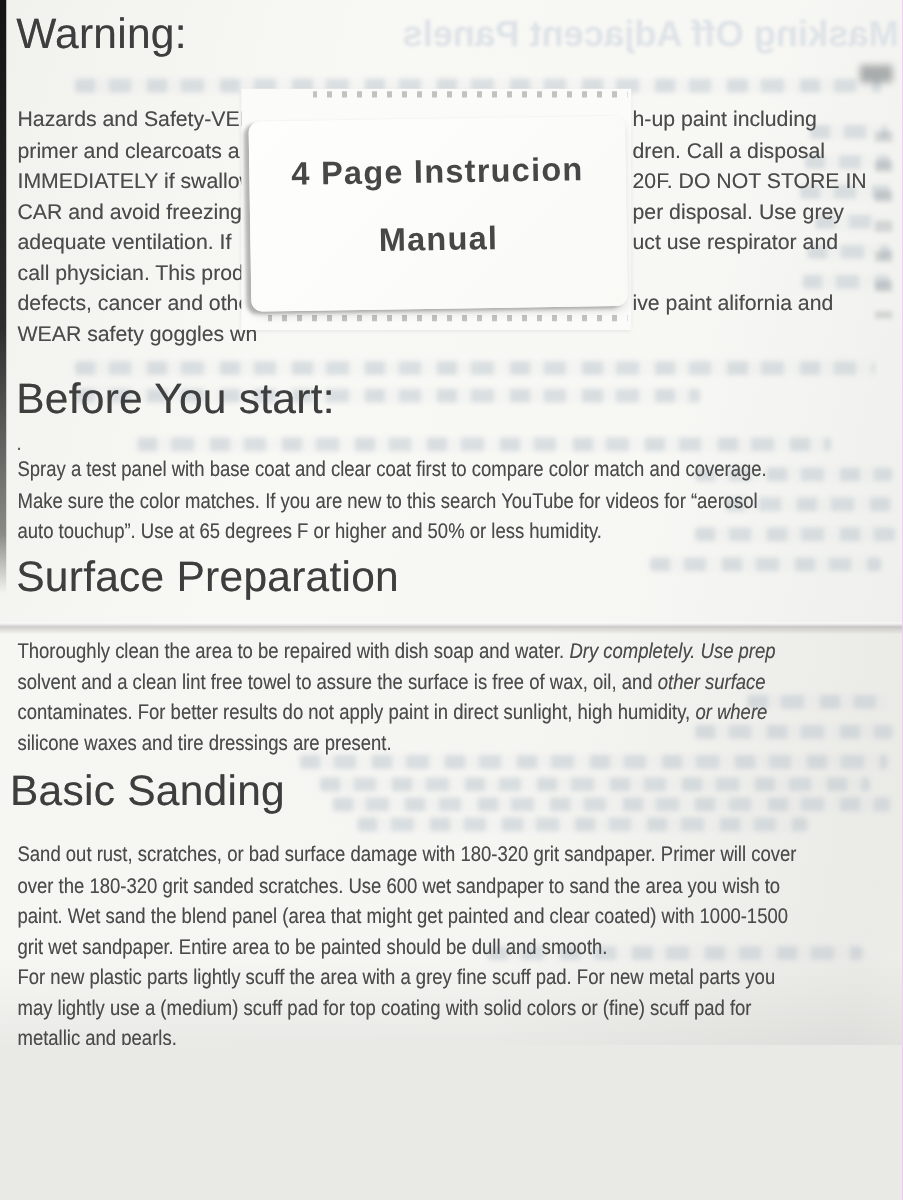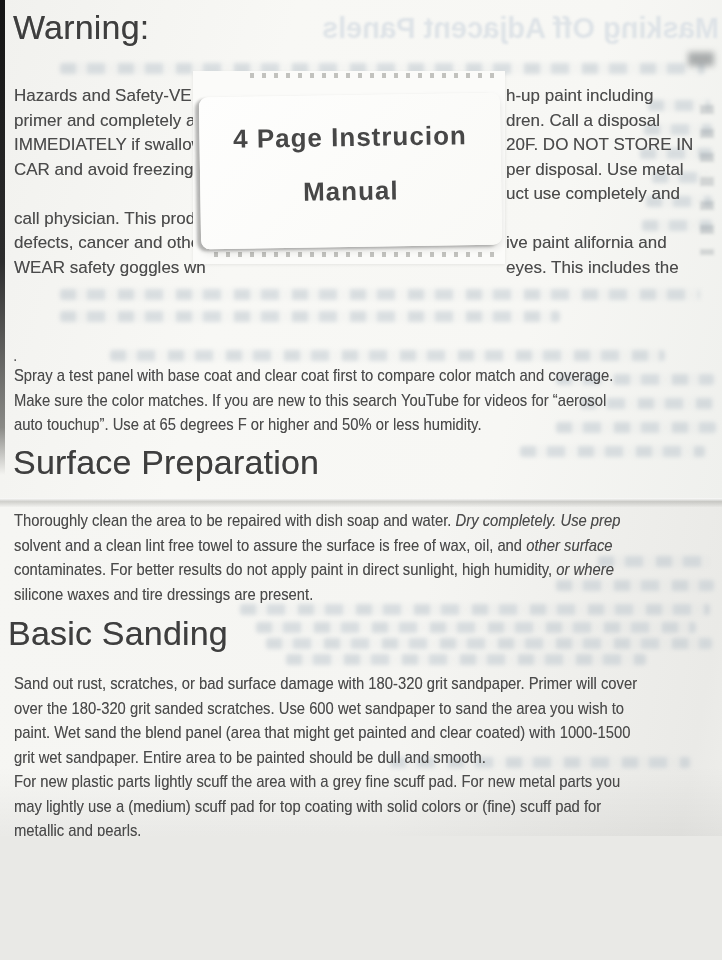--- a/index.html
+++ b/index.html
@@ -89,37 +89,38 @@
   <div class="gbar" style="left:266px;top:638px;width:446px;"></div>
   <div class="gbar" style="left:286px;top:654px;width:360px;"></div>
   <div class="gbar" style="left:390px;top:757px;width:300px;"></div>
   <div class="gcol" style="left:700px;top:105px;height:150px;"></div>
   <div class="smudge" style="left:688px;top:52px;width:26px;height:14px;"></div>
 
   <div class="h1" style="left:13px;top:8px;">Warning:</div>
 
   <div class="warn-block">
     <div class="warn-line"><span>Hazards and Safety-VER</span><span class="rt">h-up paint including</span></div>
-    <div class="warn-line"><span>primer and completely a</span><span class="rt">dren. Call a disposal</span></div>
+    <div class="warn-line"><span>primer and clearcoats a</span><span class="rt">dren. Call a disposal</span></div>
     <div class="warn-line"><span>IMMEDIATELY if swallow</span><span class="rt">20F. DO NOT STORE IN</span></div>
-    <div class="warn-line"><span>CAR and avoid freezing.</span><span class="rt">per disposal. Use metal</span></div>
-    <div class="warn-line"><span class="rt">uct use completely and</span></div>
+    <div class="warn-line"><span>CAR and avoid freezing.</span><span class="rt">per disposal. Use grey</span></div>
+    <div class="warn-line"><span>adequate ventilation. If</span><span class="rt">uct use respirator and</span></div>
     <div class="warn-line"><span>call physician. This produ</span></div>
     <div class="warn-line"><span>defects, cancer and othe</span><span class="rt">ive paint alifornia and</span></div>
-    <div class="warn-line"><span>WEAR safety goggles wh</span><span class="rt">eyes. This includes the</span></div>
+    <div class="warn-line"><span>WEAR safety goggles wh</span></div>
   </div>
 
   <div class="backing"></div>
   <div class="perf" style="left:250px;top:73px;width:252px;"></div>
   <div class="perf" style="left:214px;top:252px;width:288px;"></div>
   <div class="sticker">
     <div class="sticker-line l1">4 Page Instrucion</div>
     <div class="sticker-line l2">Manual</div>
   </div>
 
+  <div class="h1" style="left:13px;top:300px;">Before You start:</div>
   <div class="stray" style="left:13px;top:347px;">.</div>
   <div class="body-text" style="left:14px;top:364px;">Spray a test panel with base coat and clear coat first to compare color match and coverage.
 Make sure the color matches.  If you are new to this search YouTube for videos for “aerosol
 auto touchup”.  Use at 65 degrees F or higher and 50% or less humidity.</div>
 
   <div class="h1" style="left:13px;top:443px;">Surface Preparation</div>
   <div class="body-text" style="left:14px;top:509px;"><span>Thoroughly clean the area to be repaired with dish soap and water.  </span><span class="it">Dry completely. Use prep</span><span>
 solvent and a clean lint free towel to assure the surface is free of wax, oil, and </span><span class="it">other surface</span><span>
 contaminates. For better results do not apply paint in direct sunlight, high humidity, </span><span class="it">or where</span><span>
 silicone waxes and tire dressings are present.</span></div>

